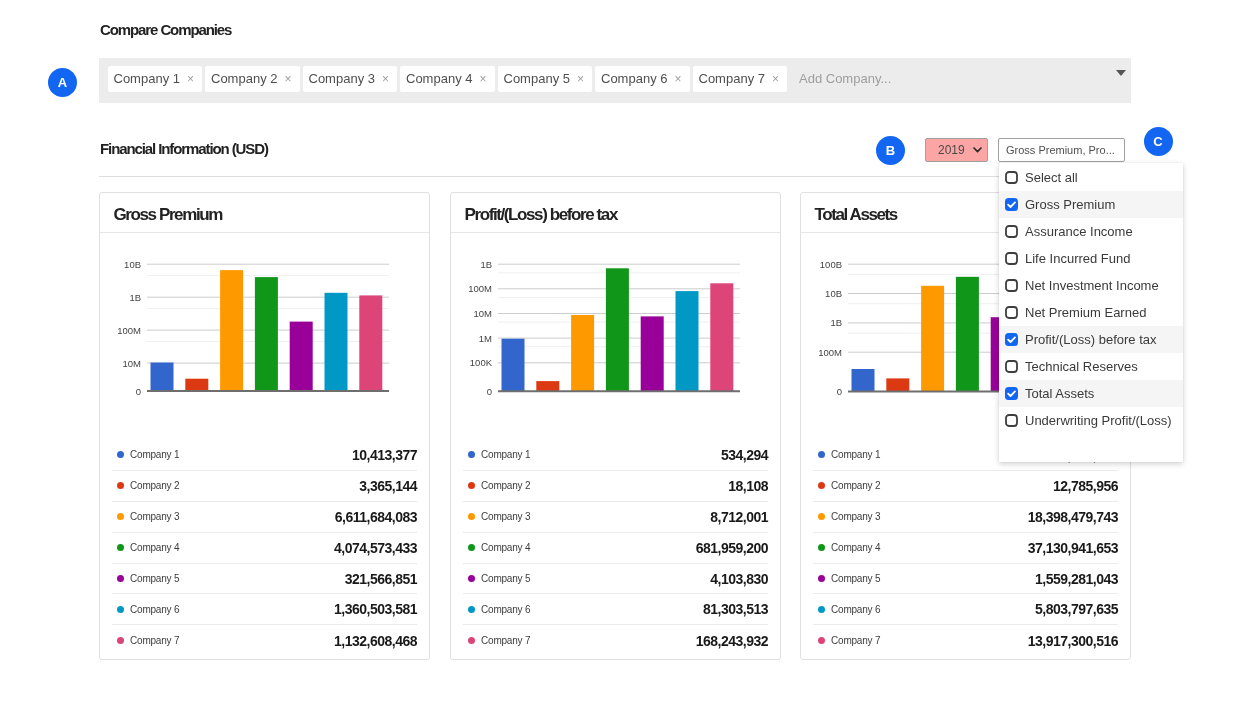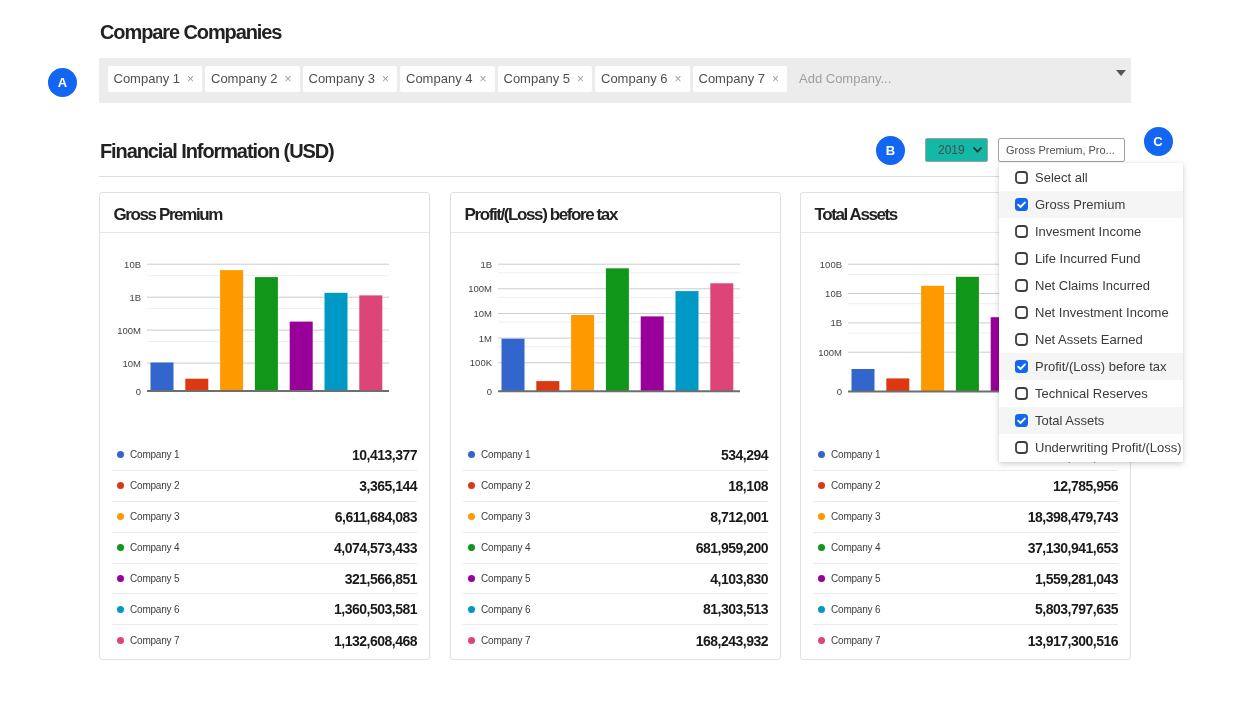--- a/index.html
+++ b/index.html
@@ -1,33 +1,33 @@
 <!DOCTYPE html>
 <html><head><meta charset="utf-8"><title>Compare Companies</title>
 <style>
 * { margin:0; padding:0; box-sizing:border-box; }
 html,body { width:1234px; height:710px; background:#fff; font-family:"Liberation Sans", sans-serif; overflow:hidden; }
 #page { position:relative; width:1234px; height:710px; }
-.h1 { position:absolute; left:100px; font-weight:bold; font-size:20px; color:#222; letter-spacing:-1.1px; line-height:1; }
+.h1 { position:absolute; left:100px; font-weight:bold; font-size:15px; color:#222; letter-spacing:-1.1px; line-height:1; }
 .badge { position:absolute; width:29px; height:29px; border-radius:50%; background:#1266f1; color:#fff; font-weight:bold; font-size:13px; display:flex; align-items:center; justify-content:center; }
 
 .chipbar { position:absolute; left:99px; top:58px; width:1032px; height:45px; background:#ececec; }
 .chiprow { position:absolute; left:8.5px; top:7.5px; display:flex; align-items:center; }
 .chip { display:inline-flex; align-items:center; height:26px; background:#fff; border-radius:2px; padding:0 8px 0 6px; margin-right:3px; font-size:13px; color:#4f4f4f; white-space:nowrap; }
 .chip .x { color:#9e9e9e; font-size:12px; margin-left:7px; }
 .addc { font-size:13px; color:#9e9e9e; margin-left:9px; }
 .caret { position:absolute; right:5px; top:12px; width:0; height:0; border-left:5px solid transparent; border-right:5px solid transparent; border-top:6.5px solid #555; }
 .hr { position:absolute; left:99px; top:176px; width:1032px; height:1px; background:#ddd; }
 
-.yearsel { position:absolute; left:925px; top:138px; width:63px; height:24px; border:1px solid #a0a0a0; border-radius:2px; background:#14b8a6; font-size:12px; color:#4a4a4a; display:flex; align-items:center; padding-left:12px; }
+.yearsel { position:absolute; left:925px; top:138px; width:63px; height:24px; border:1px solid #a0a0a0; border-radius:2px; background:#fca5a5; font-size:12px; color:#4a4a4a; display:flex; align-items:center; padding-left:12px; }
 .yearsel svg { margin-left:8px; }
 .multisel { position:absolute; left:998px; top:138px; width:126.5px; height:24px; border:1px solid #a0a0a0; border-radius:2px; background:#fff; font-size:11px; color:#4f4f4f; display:flex; align-items:center; padding-left:7px; }
 
 .dd { position:absolute; left:998.5px; top:162.5px; width:184px; height:299px; padding-top:1px; background:#fff; box-shadow:0 2px 6px rgba(0,0,0,0.18), 0 0 1px rgba(0,0,0,0.12); z-index:50; }
-.ddrow { height:27px; display:flex; align-items:center; padding-left:16px; }
+.ddrow { height:27px; display:flex; align-items:center; padding-left:6px; }
 .ddrow.sel { background:#f5f5f5; }
 .cb { width:13px; height:13px; display:inline-flex; }
 .cb svg { display:block; }
 .ddlab { margin-left:7.5px; font-size:13px; color:#3a3a3a; white-space:nowrap; }
 
 .card { position:absolute; top:192px; width:331px; height:468px; background:#fff; border:1px solid #e0e0e0; border-radius:3px; }
 .ctitle { height:39.5px; line-height:37px; padding-top:3px; padding-left:13.5px; font-size:17px; font-weight:bold; color:#222; letter-spacing:-1.4px; border-bottom:1px solid #e6e6e6; }
 .chart { position:absolute; left:0; top:41px; }
 .legend { position:absolute; left:12px; top:247px; width:305px; }
 .lrow { height:30.9px; display:flex; align-items:center; border-bottom:1px solid #ebebeb; }
@@ -273,53 +273,45 @@
           </svg>
         </span>
         <span class="ddlab">Gross Premium</span>
       </div>
 <div class="ddrow">
         <span class="cb">
           <svg width="13" height="13" viewBox="0 0 13 13">
             <rect x="1" y="1" width="11" height="11" rx="3" fill="none" stroke="#3e3e3e" stroke-width="1.8"></rect>
           </svg>
         </span>
-        <span class="ddlab">Invesment Income</span>
+        <span class="ddlab">Assurance Income</span>
       </div>
 <div class="ddrow">
         <span class="cb">
           <svg width="13" height="13" viewBox="0 0 13 13">
             <rect x="1" y="1" width="11" height="11" rx="3" fill="none" stroke="#3e3e3e" stroke-width="1.8"></rect>
           </svg>
         </span>
         <span class="ddlab">Life Incurred Fund</span>
       </div>
 <div class="ddrow">
         <span class="cb">
           <svg width="13" height="13" viewBox="0 0 13 13">
             <rect x="1" y="1" width="11" height="11" rx="3" fill="none" stroke="#3e3e3e" stroke-width="1.8"></rect>
           </svg>
         </span>
-        <span class="ddlab">Net Claims Incurred</span>
-      </div>
-<div class="ddrow">
-        <span class="cb">
-          <svg width="13" height="13" viewBox="0 0 13 13">
-            <rect x="1" y="1" width="11" height="11" rx="3" fill="none" stroke="#3e3e3e" stroke-width="1.8"></rect>
-          </svg>
-        </span>
         <span class="ddlab">Net Investment Income</span>
       </div>
 <div class="ddrow">
         <span class="cb">
           <svg width="13" height="13" viewBox="0 0 13 13">
             <rect x="1" y="1" width="11" height="11" rx="3" fill="none" stroke="#3e3e3e" stroke-width="1.8"></rect>
           </svg>
         </span>
-        <span class="ddlab">Net Assets Earned</span>
+        <span class="ddlab">Net Premium Earned</span>
       </div>
 <div class="ddrow sel">
         <span class="cb">
           <svg width="13" height="13" viewBox="0 0 13 13">
             <rect x="0" y="0" width="13" height="13" rx="3.5" fill="#1266f1"></rect>
             <path d="M3.1 6.6 L5.5 9 L10 4.4" stroke="#fff" stroke-width="1.8" fill="none" stroke-linecap="round" stroke-linejoin="round"></path>
           </svg>
         </span>
         <span class="ddlab">Profit/(Loss) before tax</span>
       </div>

